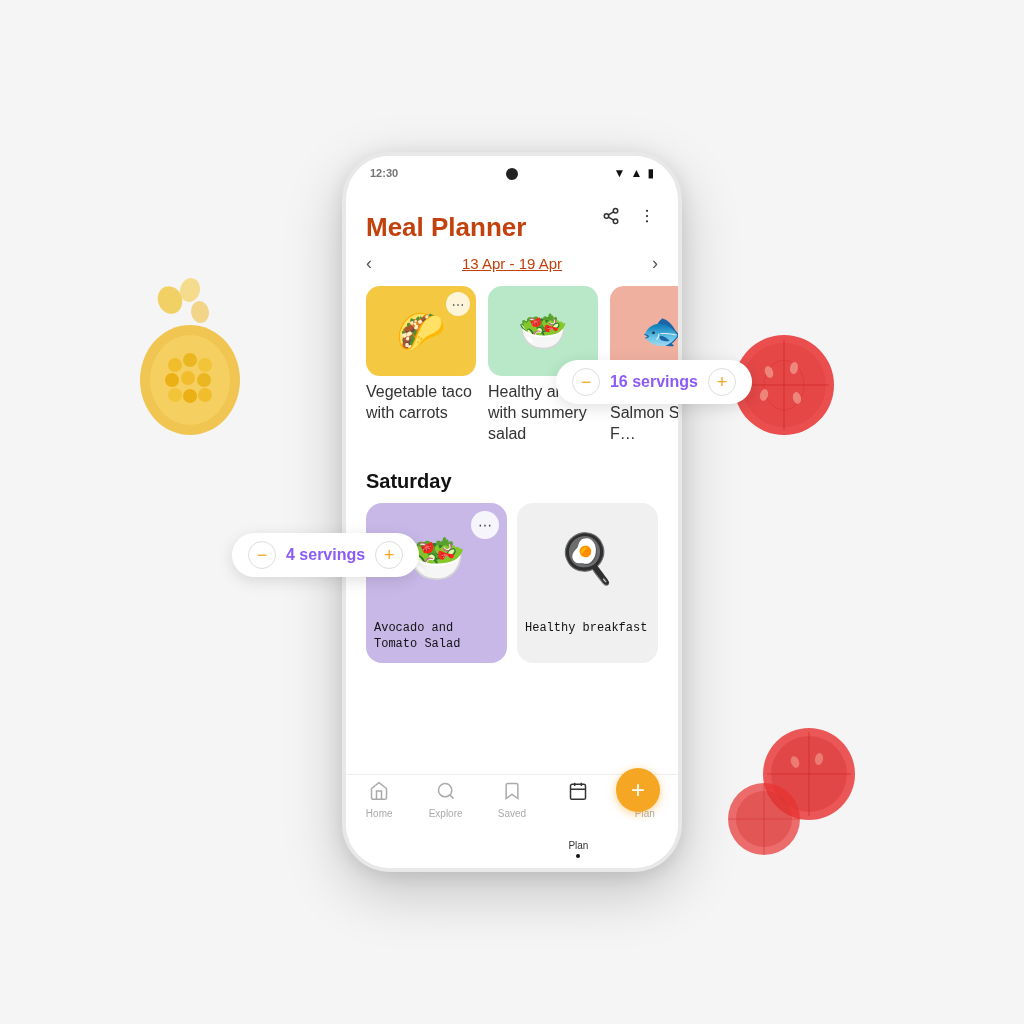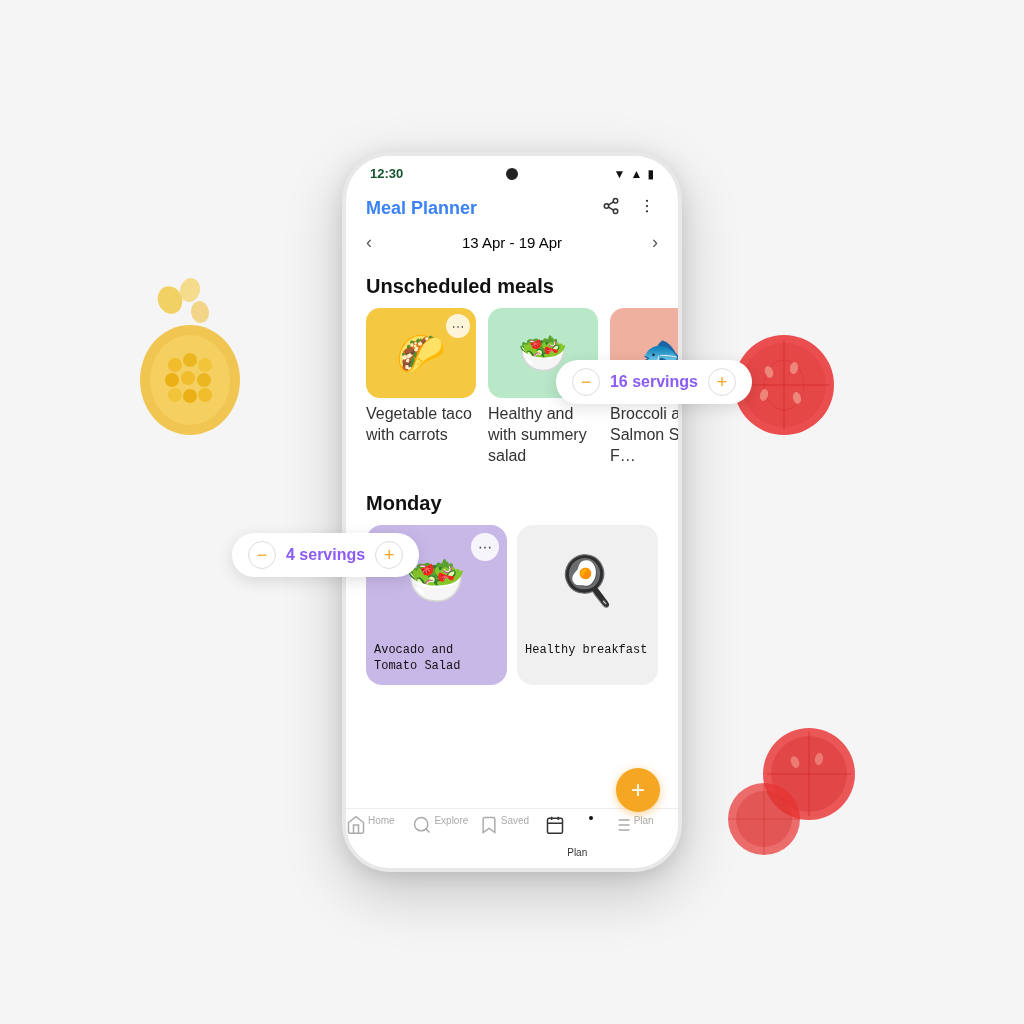--- a/index.html
+++ b/index.html
@@ -77,23 +77,23 @@
     
     .status-bar {
       display: flex;
       justify-content: space-between;
       align-items: center;
       padding: 10px 24px 6px;
       background: #fff;
       flex-shrink: 0;
     }
     .status-time {
-      font-size: 13px;
+      font-size: 11px;
       font-weight: 600;
-      color: #14532d;
+      color: #737373;
     }
     .status-icons {
       display: flex;
       align-items: center;
       gap: 5px;
     }
     .status-icon {
       font-size: 12px;
       color: #111;
     }
@@ -110,23 +110,24 @@
 
     
     .app-header {
       display: flex;
       justify-content: space-between;
       align-items: center;
       padding: 8px 20px 4px;
       flex-shrink: 0;
     }
     .app-title {
-      font-size: 18px;
+      font-size: 26px;
       font-weight: 700;
-      color: #3b82f6;
+      color: #c2410c;
+      margin-top: 18px;
     }
     .header-actions {
       display: flex;
       gap: 14px;
       align-items: center;
     }
     .header-action-btn {
       background: none;
       border: none;
       cursor: pointer;
@@ -146,21 +147,22 @@
     .date-nav-btn {
       background: none;
       border: none;
       cursor: pointer;
       font-size: 18px;
       color: #555;
     }
     .date-range {
       font-size: 15px;
       font-weight: 500;
-      color: #000000;
+      color: #c2410c;
+      text-decoration: underline;
     }
 
     
     .app-content {
       flex: 1;
       overflow-y: auto;
       overflow-x: hidden;
       padding-bottom: 8px;
     }
     .app-content::-webkit-scrollbar { display: none; }
@@ -311,22 +313,22 @@
     .bottom-nav {
       display: flex;
       border-top: 1px solid #eee;
       background: #fff;
       flex-shrink: 0;
       padding: 6px 0 10px;
     }
     .nav-item {
       flex: 1;
       display: flex;
-      flex-direction: row;
-      align-items: flex-start;
+      flex-direction: column;
+      align-items: center;
       gap: 2px;
       cursor: pointer;
       border: none;
       background: none;
     }
     .nav-icon {
       font-size: 20px;
       color: #aaa;
     }
     .nav-icon.active { color: #333; }
@@ -497,21 +499,20 @@
     </div>
 
     <div class="date-nav">
       <button class="date-nav-btn">‹</button>
       <span class="date-range">13 Apr - 19 Apr</span>
       <button class="date-nav-btn">›</button>
     </div>
 
     <div class="app-content">
 
-      <div class="section-title">Unscheduled meals</div>
 
       <div class="meals-row">
 
         <div class="meal-card">
           <div class="meal-card-img yellow-bg">
             <div class="food-visual taco-visual">🌮</div>
             <button class="meal-more-btn">⋯</button>
           </div>
           <div class="meal-card-label">Vegetable taco with carrots</div>
         </div>
@@ -524,21 +525,21 @@
         </div>
 
         <div class="meal-card">
           <div class="meal-card-img pink-bg">
             <div class="food-visual broccoli-visual">🐟</div>
           </div>
           <div class="meal-card-label">Broccoli and Salmon Stir-F…</div>
         </div>
       </div>
 
-      <div class="section-title">Monday</div>
+      <div class="section-title">Saturday</div>
 
       <div class="day-cards">
 
         <div class="day-meal-card purple-bg">
           <div class="day-meal-img">
             🥗
             <button class="day-meal-more">⋯</button>
           </div>
           <div class="day-meal-label">Avocado and Tomato Salad</div>
         </div>

